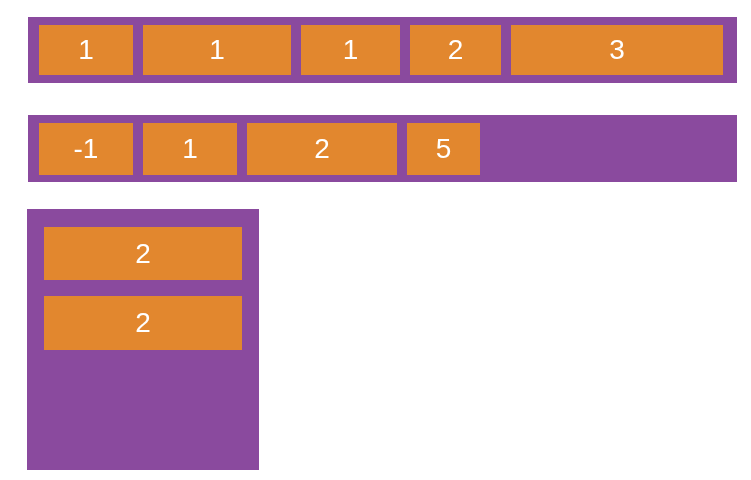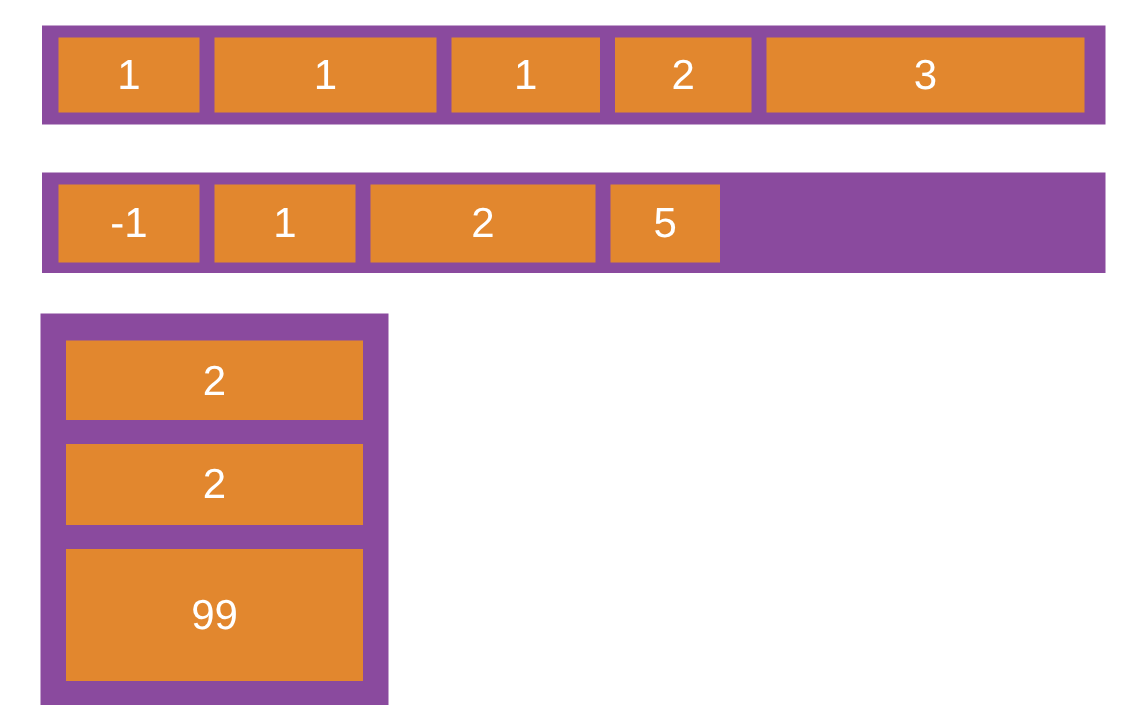--- a/index.html
+++ b/index.html
@@ -92,16 +92,15 @@
   <div class="flex-container" id="container-row-b">
     <div class="flex-item b0">-1</div>
     <div class="flex-item b1">1</div>
     <div class="flex-item b2">2</div>
     <div class="flex-item b3">5</div>
   </div>
 
   <div class="flex-container" id="container-column">
     <div class="flex-item c0">2</div>
     <div class="flex-item c1">2</div>
-    <div class="flex-item c2">99</div>
   </div>
 
 </div>
 
 </body></html>

